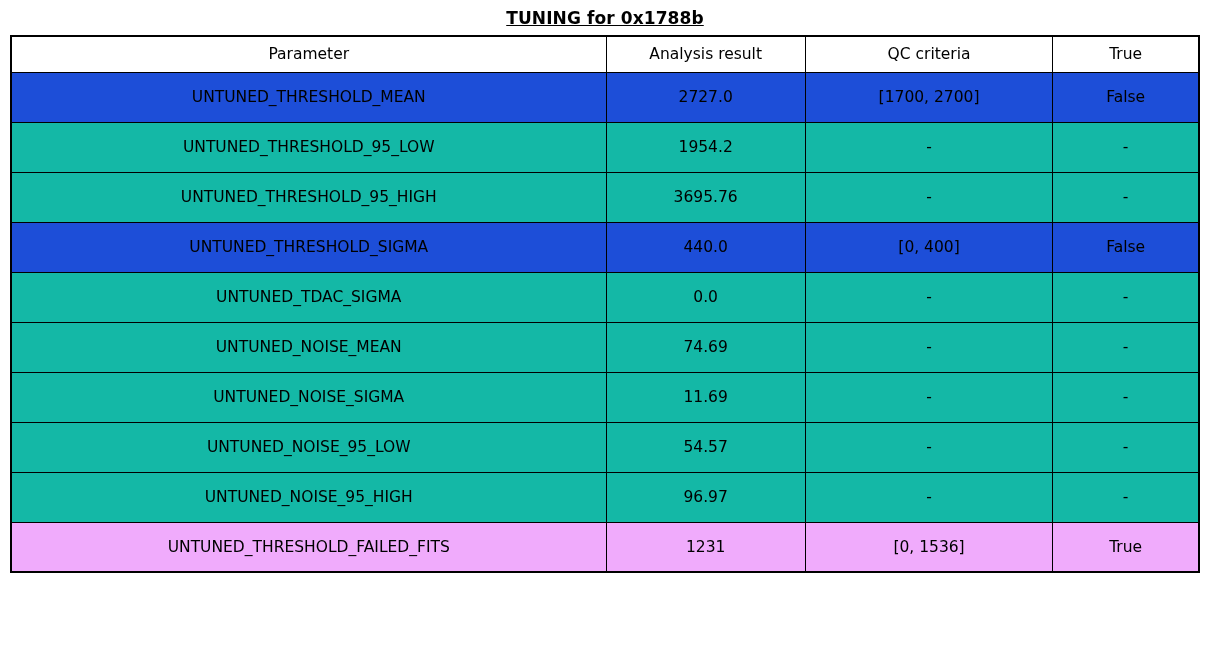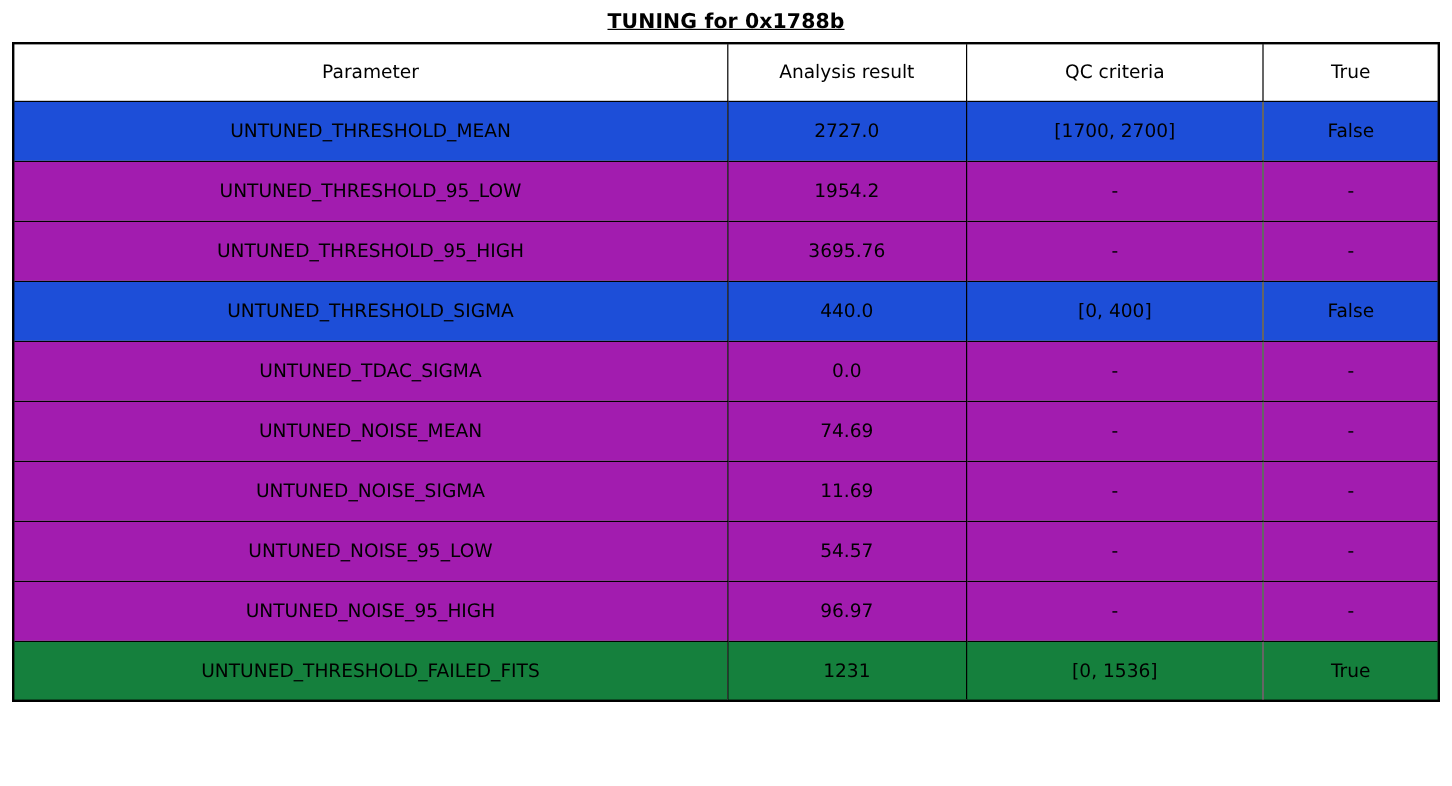--- a/index.html
+++ b/index.html
@@ -50,31 +50,31 @@
     vertical-align: middle;
     font-size: 15.5px;
     font-weight: normal;
     height: 50px;
     padding: 0 4px;
     box-sizing: border-box;
     white-space: nowrap;
     overflow: hidden;
   }
   table.qc-table thead th {
-    height: 48px;
+    height: 36px;
     background: #ffffff;
   }
   tr.row-fail td {
     background: #1d4ed8;
   }
   tr.row-pass td {
-    background: #15803d;
+    background: #f0abfc;
   }
   tr.row-plain td {
-    background: #a21caf;
+    background: #14b8a6;
   }
 </style>
 </head>
 <body>
 
 <div class="page">
 
   <div class="title">TUNING for 0x1788b</div>
 
   <div class="table-wrap">

